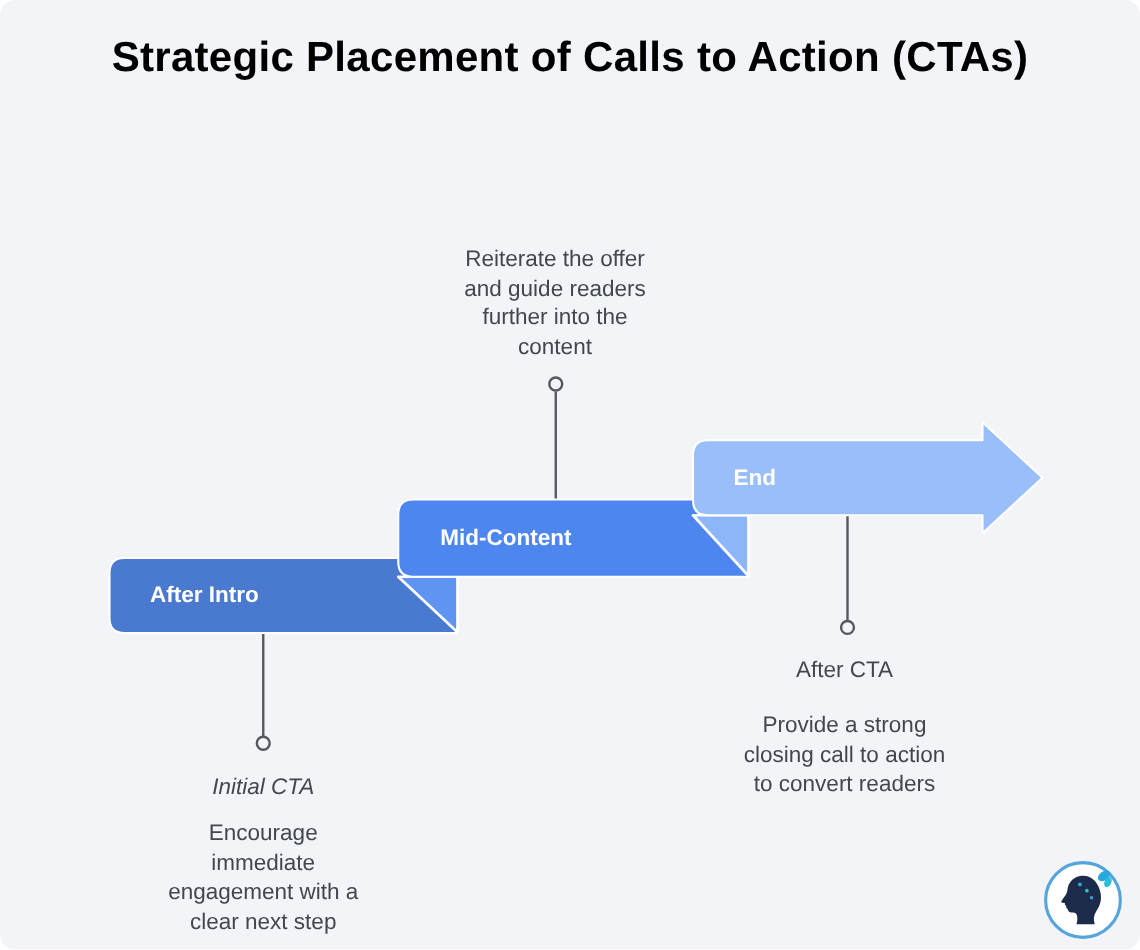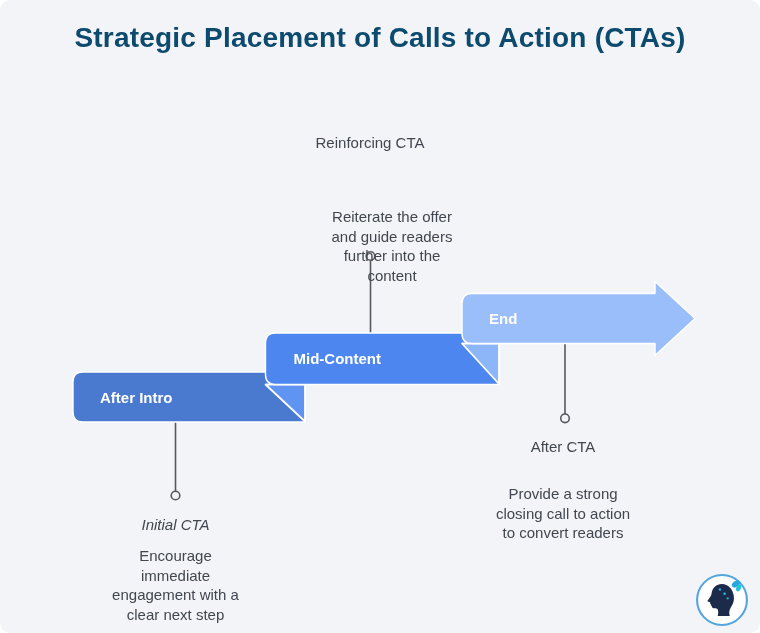--- a/index.html
+++ b/index.html
@@ -4,21 +4,21 @@
 <style>
   html,body { margin:0; padding:0; background:#ffffff; }
   .canvas {
     position:relative; width:760px; height:633px;
     background:#f3f4f8; border-radius:10px; overflow:hidden;
     font-family:"Liberation Sans", sans-serif;
   }
   .title {
     position:absolute; top:22px; left:0; width:100%;
     text-align:center; font-size:28px; font-weight:bold;
-    color:#0c4a6e; letter-spacing:0.2px; margin:0;
+    color:#000000; letter-spacing:0.2px; margin:0;
   }
   .diagram { position:absolute; left:0; top:0; width:760px; height:633px; }
   .note-heading {
     position:absolute; transform:translateX(-50%);
     white-space:nowrap; font-size:15px; line-height:19px; color:#42474f;
   }
   .note-body {
     position:absolute; transform:translateX(-50%);
     white-space:pre-line; text-align:center;
     font-size:15px; line-height:19.5px; color:#42474f;
@@ -56,34 +56,33 @@
 
     <polygon points="462,343.5 499,343.5 499,384" stroke="#ffffff" stroke-width="1.8" stroke-linejoin="round" fill="#8db6f9"></polygon>
 
     <path d="M 472 293.5 L 655 293.5 L 655 281.5 L 695 318.5 L 655 355.5 L 655 343.5 L 472 343.5 Q 462 343.5 462 333.5 L 462 303.5 Q 462 293.5 472 293.5 Z" stroke="#ffffff" stroke-width="1.4" stroke-linejoin="round" fill="#9abefa"></path>
 
     <text class="bar-label" x="100" y="397" dominant-baseline="central" fill="#ffffff">After Intro</text>
     <text class="bar-label" x="293.5" y="358.5" dominant-baseline="central" fill="#ffffff">Mid-Content</text>
     <text class="bar-label" x="489" y="318.5" dominant-baseline="central" fill="#ffffff">End</text>
   </svg>
 
-  <div class="note-heading" style="left:370px; top:133px;">Reinforcing CTA</div>
-  <div class="note-body" style="left:392px; top:163px;margin-top:44px;">Reiterate the offer
+  <div class="note-body" style="left:370px; top:163px;">Reiterate the offer
 and guide readers
 further into the
 content</div>
 
   <div class="note-heading" style="left:175.5px; top:515px;font-style:italic;">Initial CTA</div>
   <div class="note-body" style="left:175.5px; top:546px;">Encourage
 immediate
 engagement with a
 clear next step</div>
 
   <div class="note-heading" style="left:563px; top:437px;">After CTA</div>
-  <div class="note-body" style="left:563px; top:474px;margin-top:10px;">Provide a strong
+  <div class="note-body" style="left:563px; top:474px;">Provide a strong
 closing call to action
 to convert readers</div>
 
   <svg class="logo" viewBox="0 0 52 52">
     <circle cx="26" cy="26" r="24" fill="#ffffff" stroke-width="2" stroke="#54a4de"></circle>
     <path d="M 26 10.5
              C 20.5 10.5 16.5 14.5 16 19.5
              C 15.8 21.5 14.8 23 13.6 24.6
              L 12.2 26.6
              C 11.9 27.1 12.1 27.6 12.8 27.7

